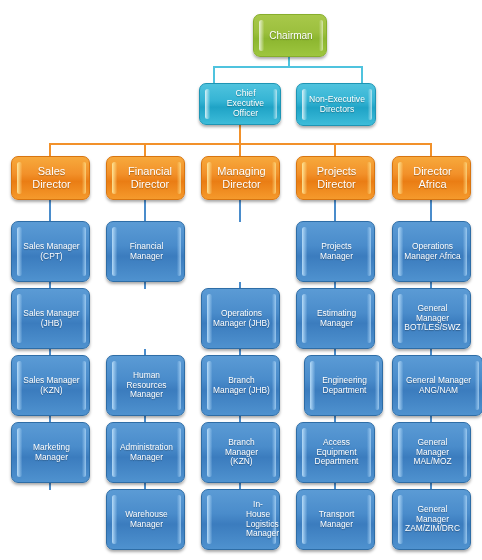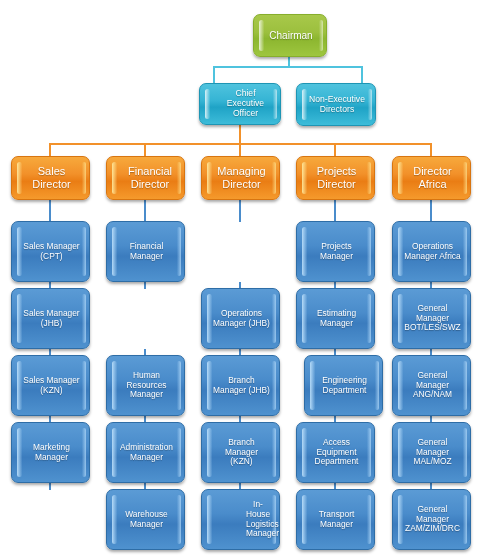--- a/index.html
+++ b/index.html
@@ -218,21 +218,21 @@
   <div class="node n-blue" style="left:296px;top:489px;width:79px;height:61px;">
     <span class="lbl">Transport Manager</span>
     </div>
 
   <div class="node n-blue" style="left:392px;top:221px;width:79px;height:61px;">
     <span class="lbl">Operations Manager Africa</span>
     </div>
   <div class="node n-blue" style="left:392px;top:288px;width:79px;height:61px;">
     <span class="lbl">General Manager BOT/LES/SWZ</span>
     </div>
-  <div class="node n-blue" style="left:392px;top:355px;width:79px;height:61px;">
+  <div class="node n-blue" style="left:392px;top:355px;width:91px;height:61px;">
     <span class="lbl">General Manager ANG/NAM</span>
     </div>
   <div class="node n-blue" style="left:392px;top:422px;width:79px;height:61px;">
     <span class="lbl">General Manager MAL/MOZ</span>
     </div>
   <div class="node n-blue" style="left:392px;top:489px;width:79px;height:61px;justify-content:flex-end;">
     <span class="lbl">General Manager ZAM/ZIM/DRC</span>
     </div>
 
 </div>

